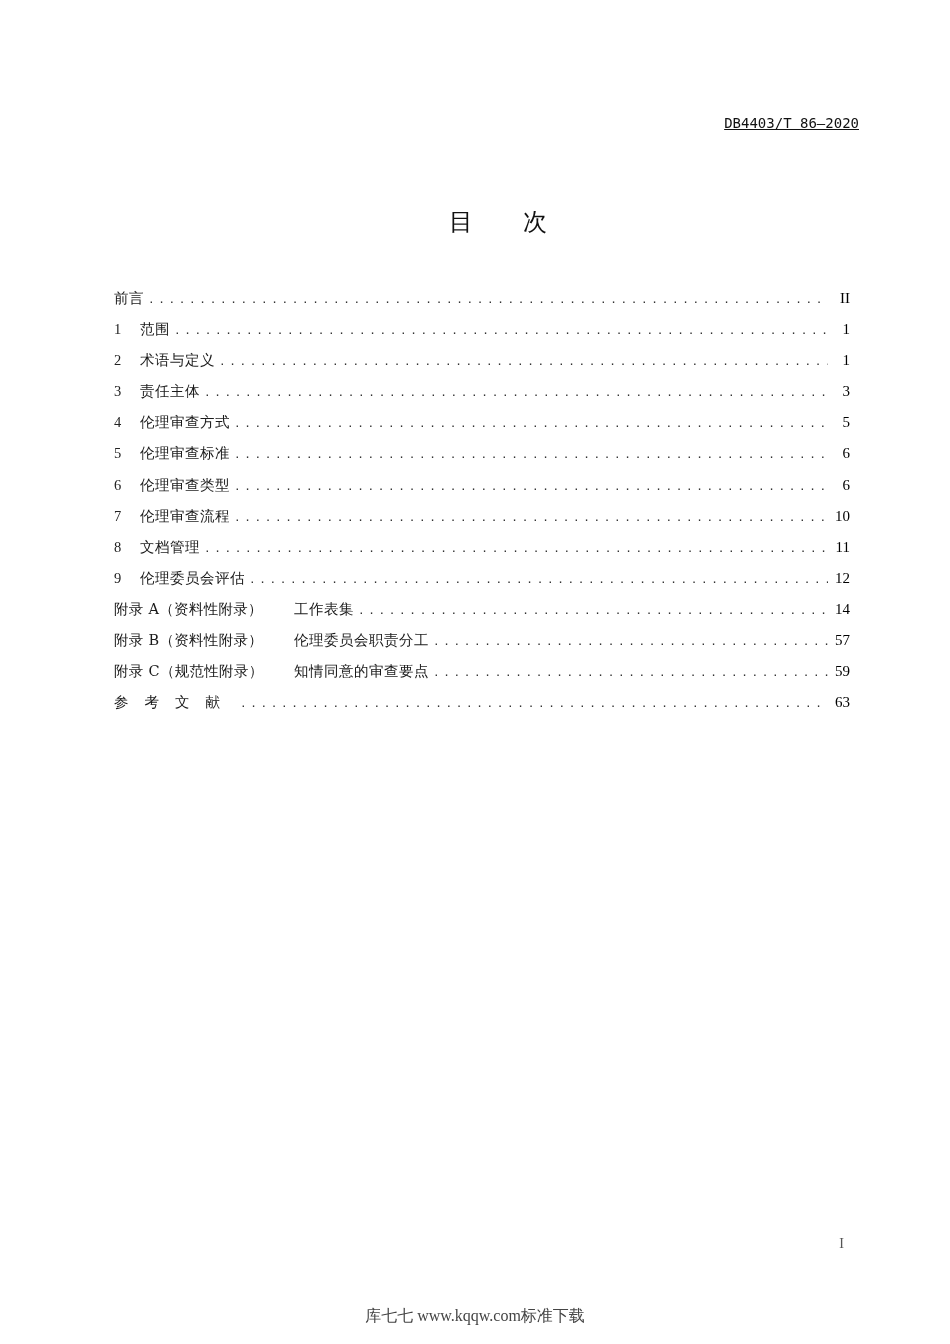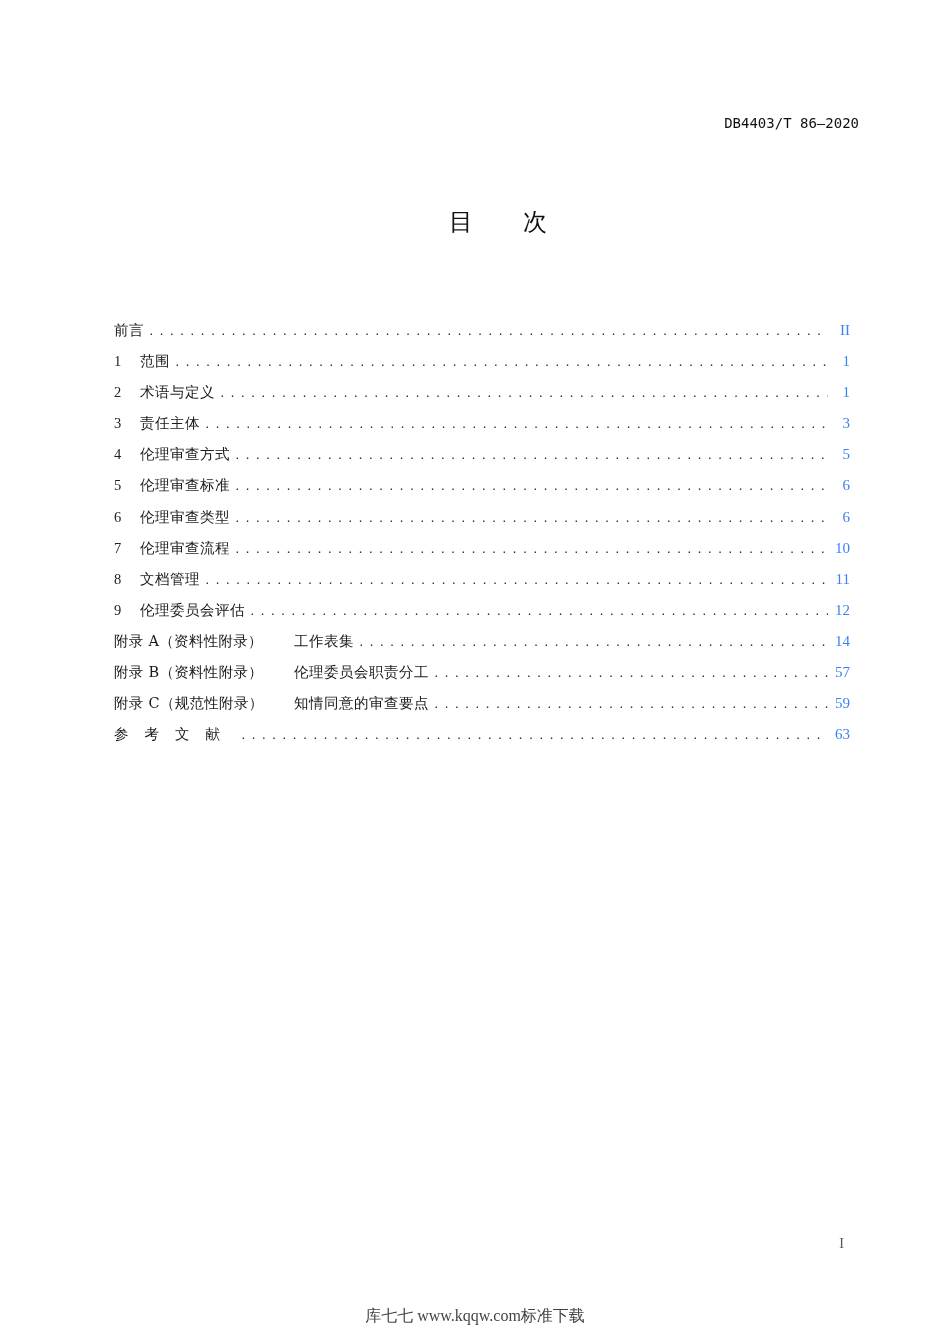--- a/index.html
+++ b/index.html
@@ -4,21 +4,21 @@
 <style>
   html, body { margin: 0; padding: 0; background: #ffffff; }
   body {
     width: 950px; height: 1344px; position: relative; overflow: hidden;
     font-family: "DejaVu Serif", "Liberation Serif", serif;
     color: #1a1a1a;
   }
   .std-code {
     position: absolute; right: 91px; top: 115px;
     font-family: "DejaVu Sans Mono", "Liberation Mono", monospace;
-    font-size: 14px; color: #111;
+    font-size: 14px; color: #111; text-decoration: underline;
   }
   .toc-title {
     position: absolute; left: 0; width: 950px; top: 206px;
     text-align: center; font-family: "DejaVu Sans", sans-serif;
     font-size: 24px; letter-spacing: 0; color: #111; padding-left: 23px;
   }
   .toc-title span { display: inline-block; }
   .toc-title .gap { width: 50px; }
   .toc {
     position: absolute; left: 114px; top: 286px; width: 736px;
@@ -34,21 +34,21 @@
   .leader {
     flex: 1 1 auto; overflow: hidden; margin: 0 6px 0 4px;
     font-family: "DejaVu Sans Mono", monospace; font-size: 11px;
     letter-spacing: 3.65px; color: #333;
   }
   .leader::after {
     content: "................................................................................................................................................................";
   }
   .page {
     flex: none; min-width: 16px; text-align: right;
-    font-family: "Liberation Serif", serif; font-size: 15px; color: #3b82f6; margin-top: 32px;
+    font-family: "Liberation Serif", serif; font-size: 15px; color: #000000;
   }
   .page-footer {
     position: absolute; right: 106px; top: 1236px;
     font-family: "Liberation Serif", serif; font-size: 14px; color: #555;
   }
   .watermark {
     position: absolute; left: 0; width: 950px; top: 1306px; text-align: center;
     font-family: "Liberation Serif", serif; font-size: 16px; color: #444;
   }
 </style>

